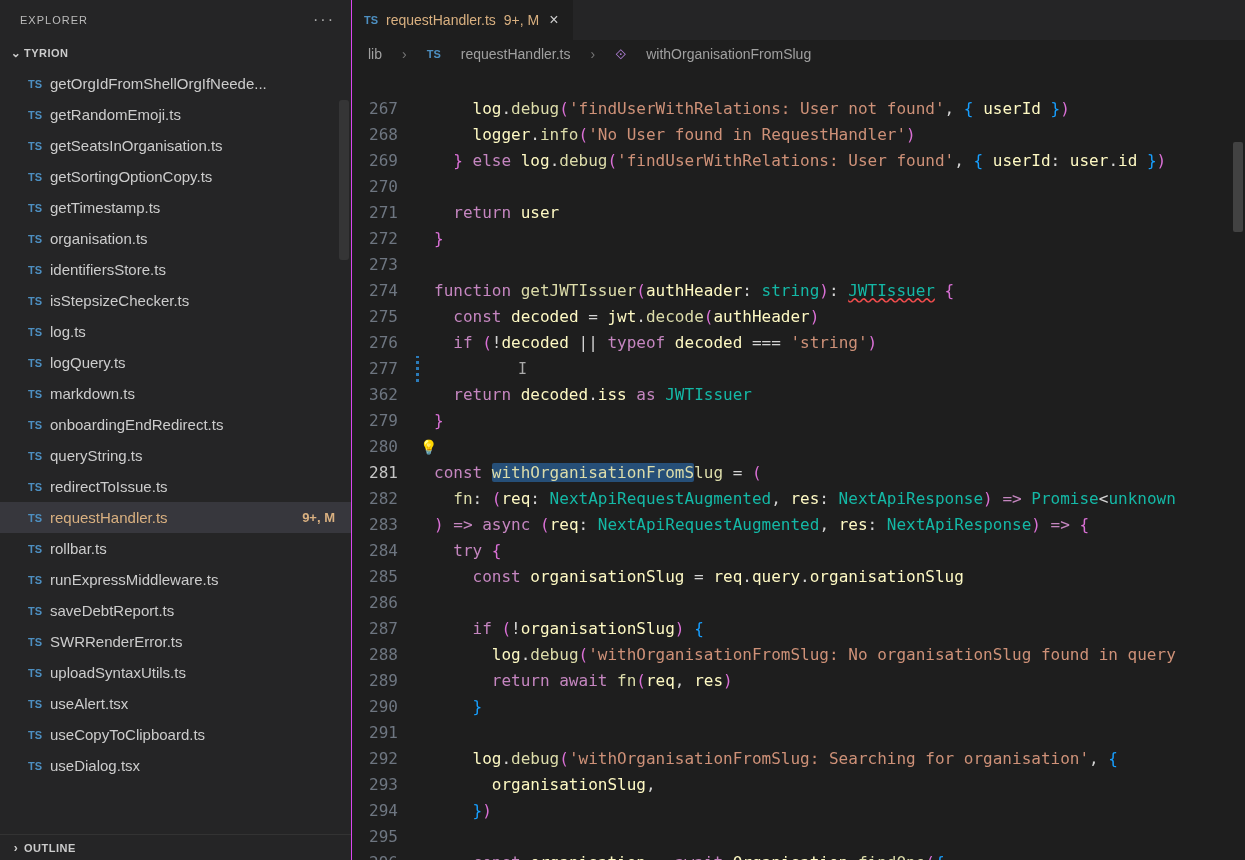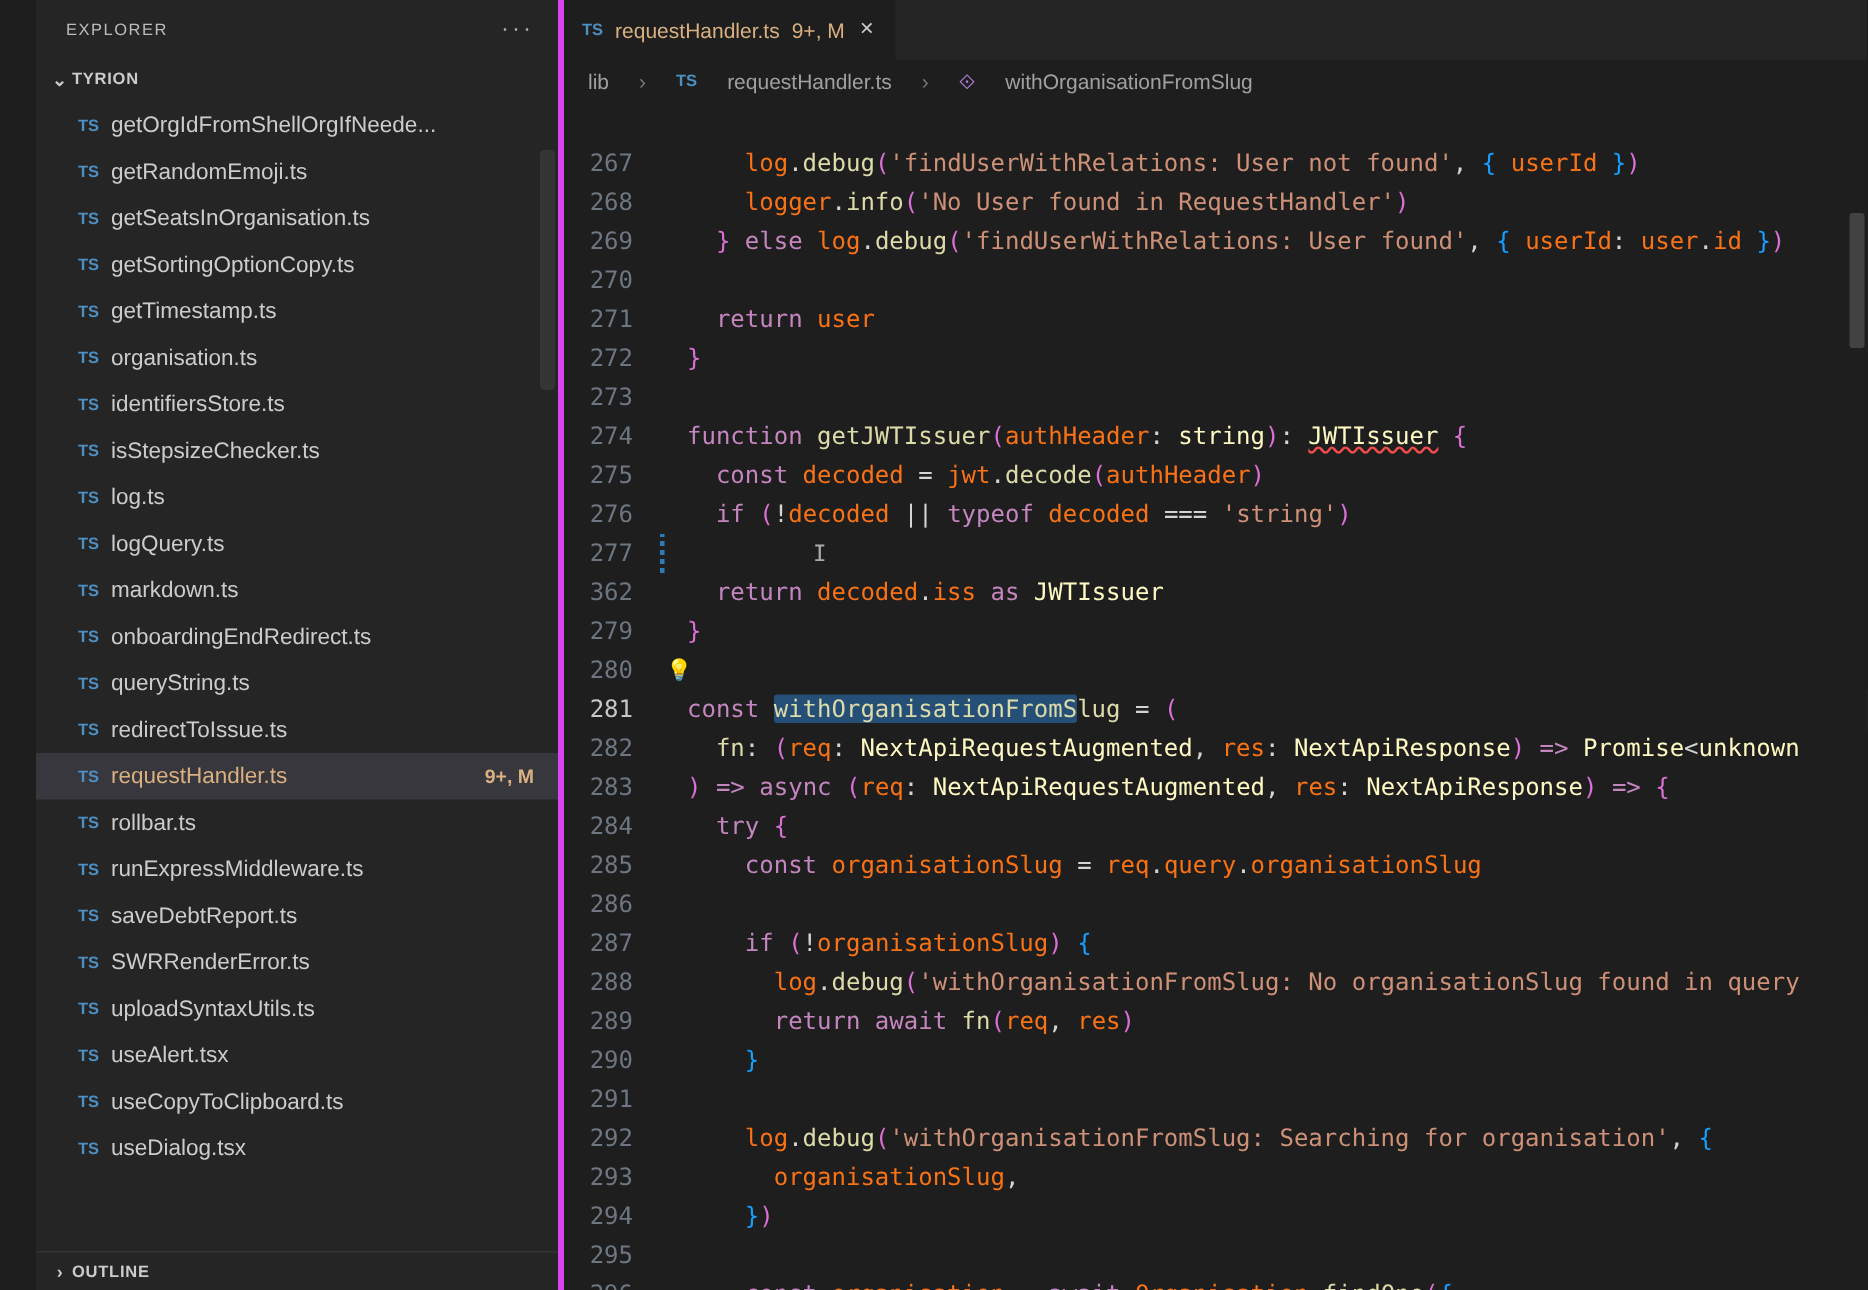--- a/index.html
+++ b/index.html
@@ -11,22 +11,21 @@
     width: 1245px;
     height: 860px;
     overflow: hidden;
     display: flex;
   }
   .sidebar {
     width: 352px;
     background: #252526;
     display: flex;
     flex-direction: column;
-    border-right: 4px solid #d946ef;
-    margin-left: 24px;
+    border-right: 1px solid #d946ef;
   }
   .sidebar-header {
     height: 40px;
     display: flex;
     align-items: center;
     justify-content: space-between;
     padding: 0 16px 0 20px;
     color: #bbb;
     font-size: 11px;
     letter-spacing: 1px;
@@ -170,22 +169,22 @@
     content:"";
     position:absolute; left:-70px; right:-9999px; top:0; height:26px;
     background:#2a2a2a;
     z-index:-1;
   }
   .bulb { position:absolute; left:-2px; color:#ffcc00; font-size:14px; }
   .cursor-i { position:absolute; color:#aaa; font-size:15px; left:96px; }
   
   .kw { color:#c586c0; }
   .fn { color:#dcdcaa; }
-  .id { color:#f97316; }
-  .ty { color:#fef9c3; }
+  .id { color:#fef9c3; }
+  .ty { color:#14b8a6; }
   .st { color:#ce9178; }
   .pn { color:#da70d6; }
   .pn2 { color:#179fff; }
   .sel { background:#264f78; border-radius:2px; }
   .sq-err { text-decoration: underline wavy #f14c4c; text-decoration-skip-ink: none; }
 
   .scrollbar-track-v {
     position:absolute; right:0; top:0; bottom:0; width:14px;
   }
   .scrollbar-thumb-v {

